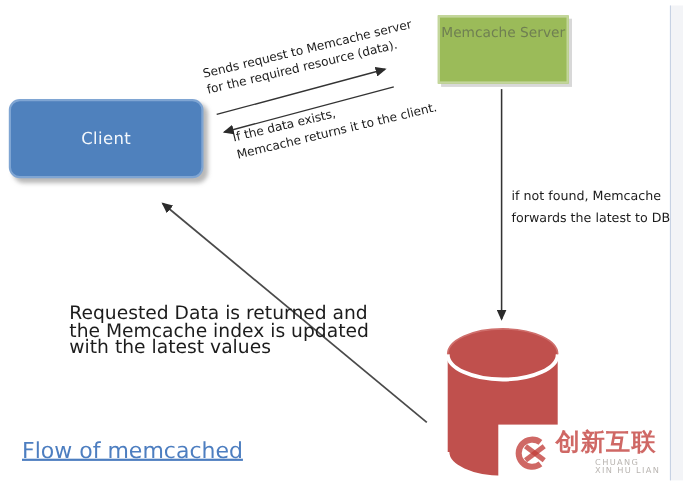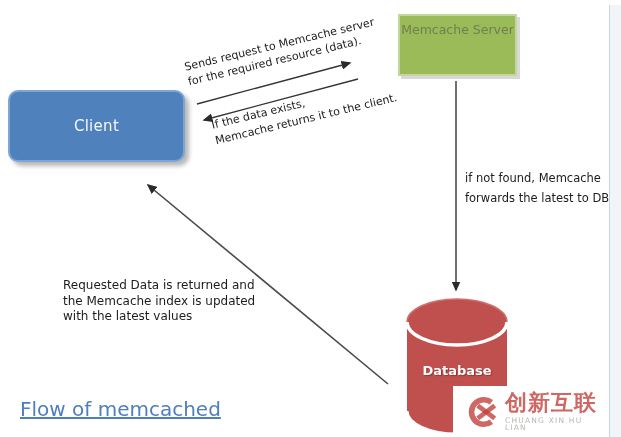--- a/index.html
+++ b/index.html
@@ -32,33 +32,33 @@
     text-align:center;color:#ffffff;font-weight:bold;font-size:13px;
     text-shadow:1px 1px 1px rgba(90,20,20,0.45);
   }
   .edge-label{
     position:absolute;color:#1c1c1c;font-size:11px;line-height:15px;
     white-space:pre-line;z-index:4;
   }
   .label-request{left:183px;top:60px;transform:rotate(-13.5deg);transform-origin:0 0;}
   .label-return{left:210px;top:118px;transform:rotate(-13.5deg);transform-origin:0 0;line-height:16px;}
   .label-forward{left:465px;top:168px;line-height:20px;font-size:11.5px;}
-  .label-dbreturn{left:63px;top:278px;line-height:15.5px;font-size:12px;}
+  .label-dbreturn{left:63px;top:278px;line-height:15.5px;font-size:17px;}
   .title-link{
     position:absolute;left:20px;top:397px;z-index:4;
     color:#4d7ec0;font-size:20px;text-decoration:underline;cursor:pointer;text-align:center;
   }
   .watermark{
     position:absolute;left:453px;top:386px;width:148px;height:51px;
     background:#ffffff;z-index:5;display:flex;align-items:center;
   }
   .wm-logo{margin-left:12px;flex:0 0 auto;}
   .wm-textcol{margin-left:6px;line-height:1;}
   .wm-cn{font-size:22px;font-weight:bold;color:rgba(193,62,58,0.78);letter-spacing:1px;}
-  .wm-en{font-size:7.5px;color:#b9b5b1;letter-spacing:1.2px;margin-top:3px;}
+  .wm-en{font-size:7.5px;color:#b9b5b1;letter-spacing:1.2px;margin-top:3px;margin-left:36px;}
 </style>
 </head>
 <body>
 
 <div class="canvas">
 
   <div class="right-strip"></div>
 
   <svg class="arrows" width="621" height="437" viewBox="0 0 621 437">
     <defs>
@@ -80,21 +80,20 @@
     <span>Client</span>
   </div>
 
   <svg class="cylinder-svg" width="108" height="141" viewBox="0 0 108 141">
     <path d="M4,26 L4,115 A50,23 0 0 0 104,115 L104,26 Z" fill="#c0504d"></path>
     <path d="M4,115 A50,23 0 0 0 104,115" fill="none" stroke="#ffffff" stroke-width="3"></path>
     <ellipse cx="54" cy="26" rx="50" ry="23" fill="#c0504d"></ellipse>
     <path d="M4,26 A50,23 0 0 0 104,26" fill="none" stroke="#ffffff" stroke-width="3.5"></path>
     <path d="M4,26 A50,23 0 0 1 104,26" fill="none" stroke="#cf6f6c" stroke-width="1.5"></path>
   </svg>
-  <div class="db-label">Database</div>
 
   <div class="edge-label label-request">Sends request to Memcache server
 for the required resource (data).</div>
   <div class="edge-label label-return">If the data exists,
 Memcache returns it to the client.</div>
   <div class="edge-label label-forward">if not found, Memcache
 forwards the latest to DB</div>
   <div class="edge-label label-dbreturn">Requested Data is returned and
 the Memcache index is updated
 with the latest values</div>

